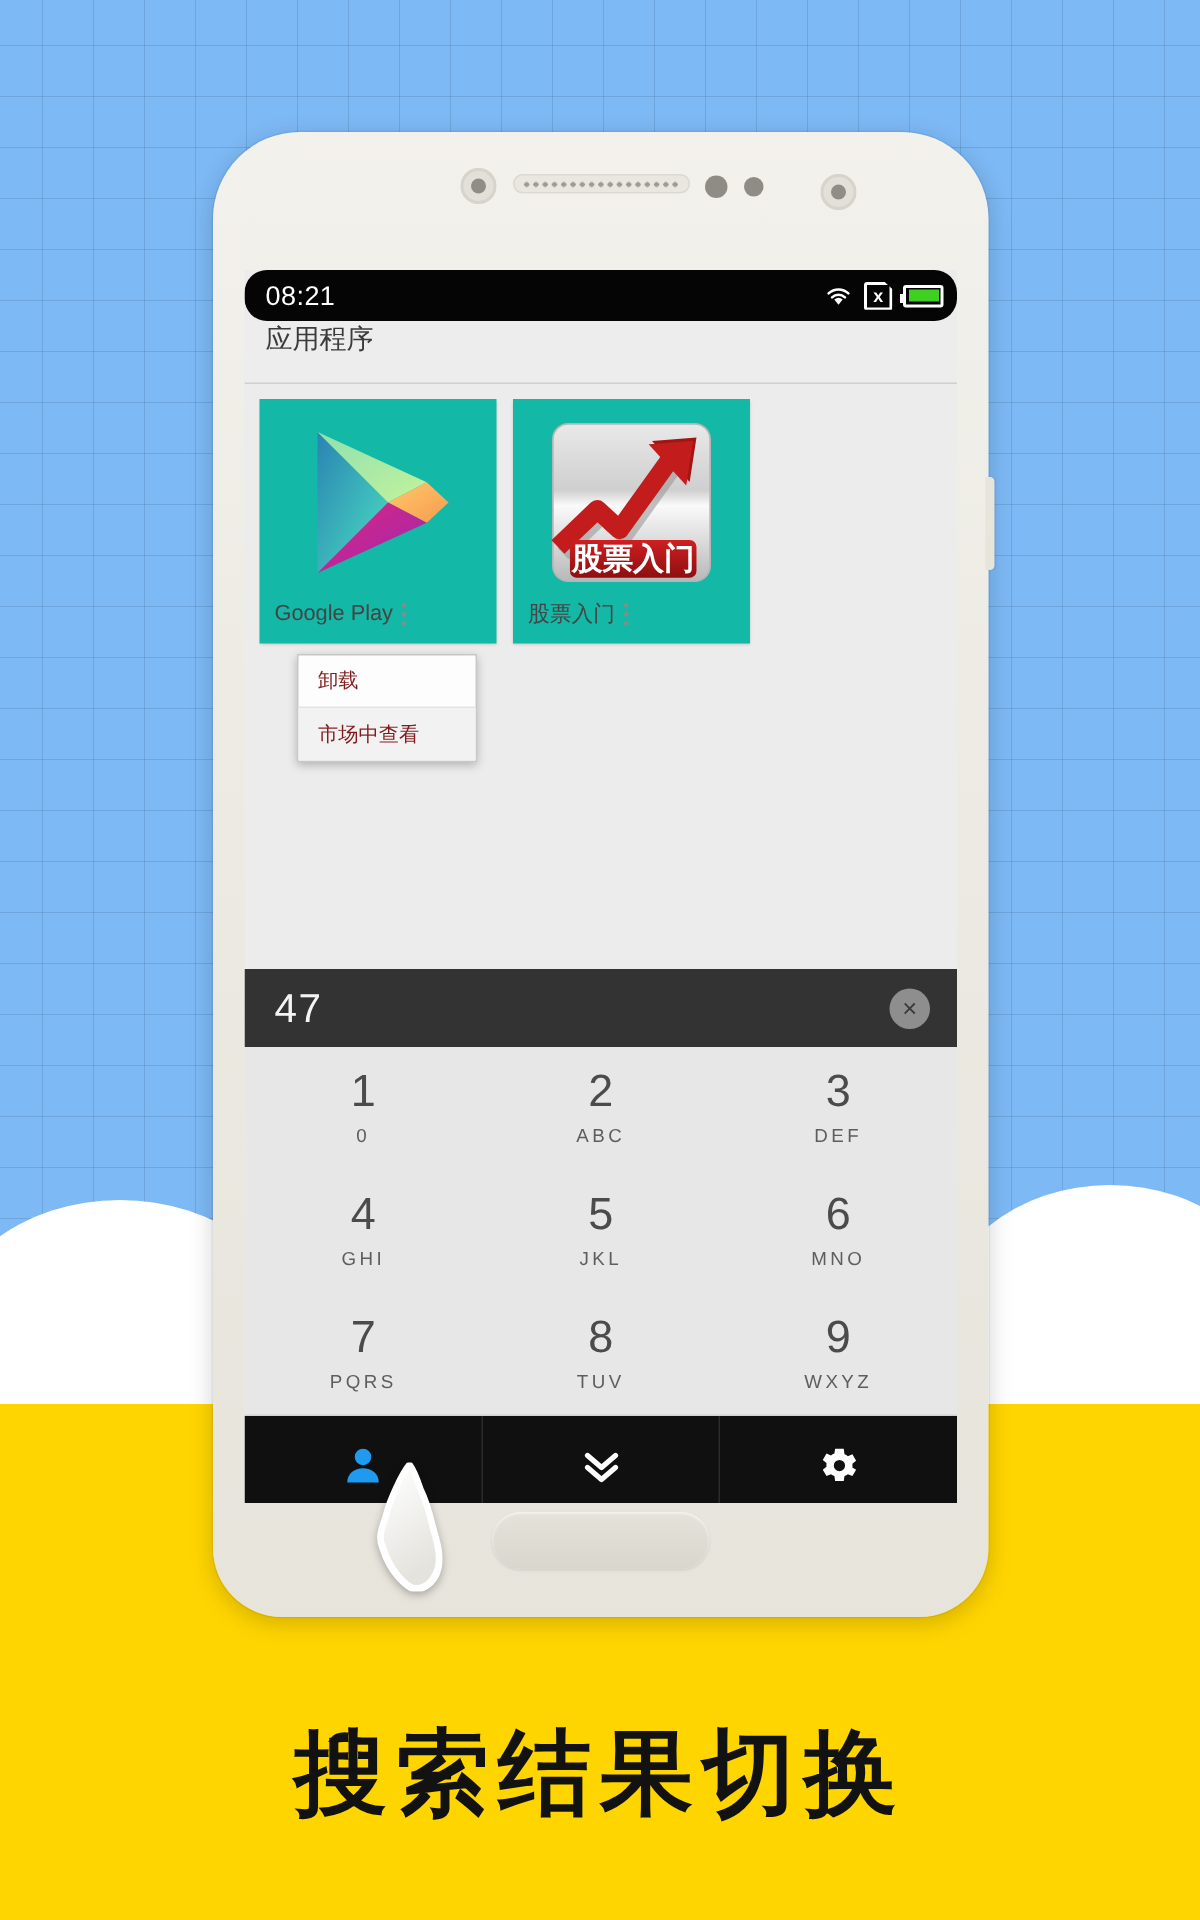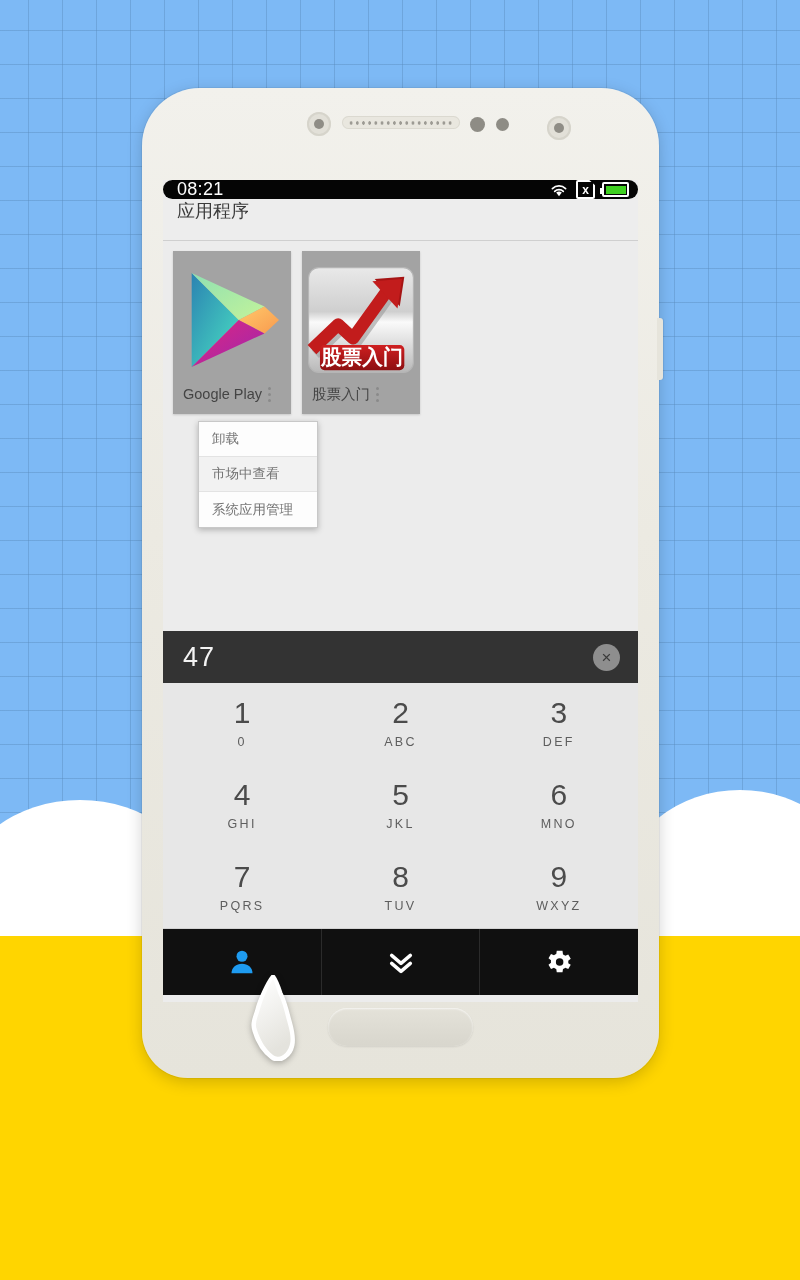--- a/index.html
+++ b/index.html
@@ -90,21 +90,21 @@
   }
 
   
   #screen {
     position: absolute; left: 21px; top: 92px; width: 475px; height: 822px;
     background: #ececec; overflow: hidden;
   }
 
   
   #status-bar {
-    height: 19px; background: #050505; color: #fff;
+    height: 34px; background: #050505; color: #fff;
     display: flex; align-items: center; justify-content: space-between;
     padding: 0 9px 0 14px;
     border-radius: 15px;
   }
   #status-time { font-size: 18px; letter-spacing: .3px; }
   #status-icons { display: flex; align-items: center; gap: 7px; }
   .sim-x {
     width: 19px; height: 19px; border: 2px solid #fff; border-radius: 2px;
     position: relative; color: #fff; font-size: 12px; font-weight: bold;
     display: flex; align-items: center; justify-content: center;
@@ -124,21 +124,21 @@
     height: 42px; background: #ededed;
     border-bottom: 1px solid #cfcfcf;
     display: flex; align-items: flex-start; padding-left: 14px;
   }
   #app-title { font-size: 18px; color: #3b3b3b; }
 
   
   #apps-area { position: relative; height: 390px; background: #ececec; padding: 10px 0 0 10px; }
   #app-grid { display: flex; gap: 11px; }
   .app-card {
-    width: 118px; background: #a3a3a3;
+    width: 158px; background: #14b8a6;
     box-shadow: 0 1px 2px rgba(0,0,0,.16);
     padding: 9px 0 0 0;
   }
   .app-icon-wrap { height: 120px; display: flex; align-items: center; justify-content: center; }
   .app-row {
     display: flex; align-items: center; justify-content: flex-start;
     padding: 4px 8px 10px 10px;
   }
   .app-label { font-size: 14.5px; color: #444; white-space: nowrap; }
   .kebab {
@@ -148,21 +148,21 @@
   .kebab i { width: 3px; height: 3px; border-radius: 50%; background: #8a8a8a; display: block; }
 
   
   #context-menu {
     position: absolute; left: 35px; top: 180px; width: 120px;
     background: #fdfdfd; border: 1px solid #c8c8c8;
     box-shadow: 0 2px 6px rgba(0,0,0,.25);
   }
   .menu-item {
     height: 35px; display: flex; align-items: center; padding-left: 13px;
-    font-size: 13.5px; color: #737373; border-bottom: 1px solid #e3e3e3;
+    font-size: 13.5px; color: #7f1d1d; border-bottom: 1px solid #e3e3e3;
   }
   .menu-item:last-child { border-bottom: none; }
   .menu-item.highlight { background: #f2f2f2; font-family: Liberation Serif, serif; }
 
   
   #dial-input {
     height: 52px; background: #333333;
     display: flex; align-items: center; justify-content: space-between;
     padding: 0 18px 0 20px;
   }
@@ -326,21 +326,20 @@
                   <i></i>
                 </span>
             </div>
           </div>
 
         </div>
 
         <div id="context-menu">
           <div class="menu-item">卸载</div>
           <div class="menu-item highlight">市场中查看</div>
-          <div class="menu-item">系统应用管理</div>
         </div>
       </div>
 
       <div id="dial-input">
         <span id="dial-value">47</span>
         <span id="clear-button">×</span>
       </div>
 
       <div id="keypad">
         <div class="key">
@@ -410,14 +409,15 @@
     <path d="M27 2 C22 8 14 26 12 34 C10 42 6 48 9 56 C12 66 18 76 26 82 C34 88 44 80 46 70 C48 60 44 50 42 42 C40 34 38 26 34 18 C32 12 30 6 27 2 Z" fill="#f7f7f5" stroke="#ffffff" stroke-width="5" stroke-linejoin="round"></path>
     <path d="M27 4 C23 10 16 26 14 34 C12 42 8 48 11 55 C14 64 19 74 27 80 C34 85 42 78 44 69 C46 60 42 50 40 42 C38 34 36 26 32 18 C30 12 29 8 27 4 Z" fill="url(#handgrad)"></path>
     <defs>
       <linearGradient id="handgrad" x1="0" y1="0" x2="0.3" y2="1">
         <stop offset="0" stop-color="#ffffff"></stop>
         <stop offset="1" stop-color="#e4e3dd"></stop>
       </linearGradient>
     </defs>
   </svg>
 
+  <div id="caption">搜索结果切换</div>
 
 </div>
 
 </body></html>

